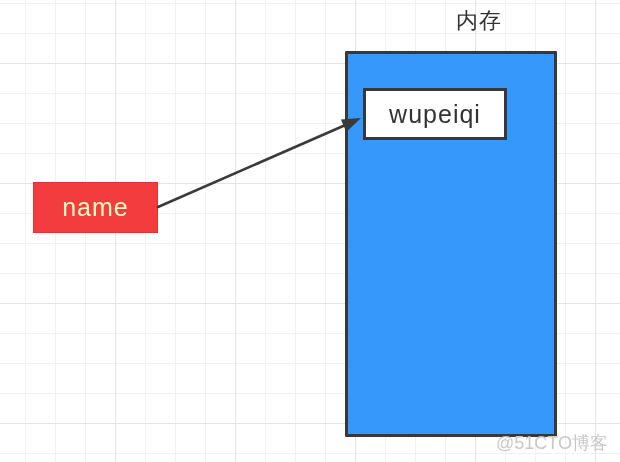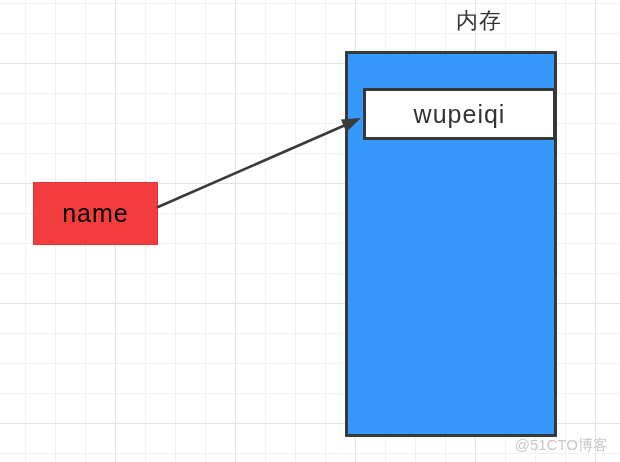--- a/index.html
+++ b/index.html
@@ -34,46 +34,46 @@
     position: absolute;
     left: 345px; top: 51px;
     width: 212px; height: 386px;
     background: #3598fa;
     border: 3px solid #383838;
     border-radius: 1px;
   }
   .value-box {
     position: absolute;
     left: 363px; top: 88px;
-    width: 193px; height: 52px;
+    width: 144px; height: 52px;
     background: #ffffff;
     border: 3px solid #383838;
     display: flex; align-items: center; justify-content: center;
     font-size: 25px; color: #333333;
     letter-spacing: 1px;
   }
   .name-box {
     position: absolute;
     left: 33px; top: 182px;
-    width: 125px; height: 63px;
+    width: 125px; height: 51px;
     background: #f23c3e;
     border: 1px solid #e03336;
     display: flex; align-items: center; justify-content: center;
-    font-size: 25px; color: #000000;
+    font-size: 25px; color: #fef9c3;
     letter-spacing: 1px;
   }
   .arrow-layer {
     position: absolute; left: 0; top: 0;
     width: 620px; height: 462px;
     pointer-events: none;
   }
   .watermark {
     position: absolute;
     right: 12px; bottom: 7px;
-    font-size: 15px;
+    font-size: 18px;
     color: #c8c8c8;
     white-space: nowrap;
     text-align: center;
   }
 </style>
 </head>
 <body>
 
 <div class="canvas">
 

